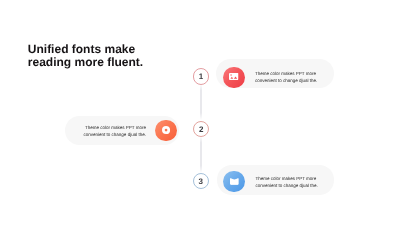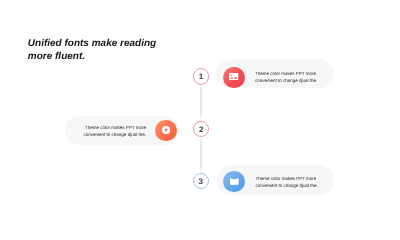--- a/index.html
+++ b/index.html
@@ -1,22 +1,22 @@
 <!DOCTYPE html>
 <html><head>
 <meta charset="utf-8">
 <title>Unified fonts make reading more fluent.</title>
 <style>
   html,body{margin:0;padding:0;}
   body{width:400px;height:225px;background:#ffffff;overflow:hidden;
        font-family:"Liberation Sans",sans-serif;text-rendering:geometricPrecision;}
   #slide{position:relative;opacity:0.9999;width:400px;height:225px;background:#fff;}
 
-  #title{position:absolute;left:27.8px;top:37px;width:130px;
-         font-size:10px;font-weight:bold;line-height:13.4px;color:#171416;font-style:italic;}
+  #title{position:absolute;left:27.8px;top:43px;width:130px;
+         font-size:12px;font-weight:bold;line-height:13.4px;color:#171416;}
 
   .numcircle{position:absolute;width:16.4px;height:16.4px;box-sizing:border-box;border-radius:50%;
              border:1.05px solid #e49ea2;background:#fff;
              display:flex;align-items:center;justify-content:center;
              font-size:8px;font-weight:bold;color:#3e3e43;z-index:3;}
   .numcircle span{display:block;line-height:1;position:relative;top:1px;}
 
   .vline{position:absolute;left:200.2px;width:1.6px;z-index:1;
          background:linear-gradient(to bottom, rgba(232,232,236,0) 0%, rgba(232,232,236,1) 18%,
                     rgba(232,232,236,1) 80%, rgba(232,232,236,0) 100%);}

